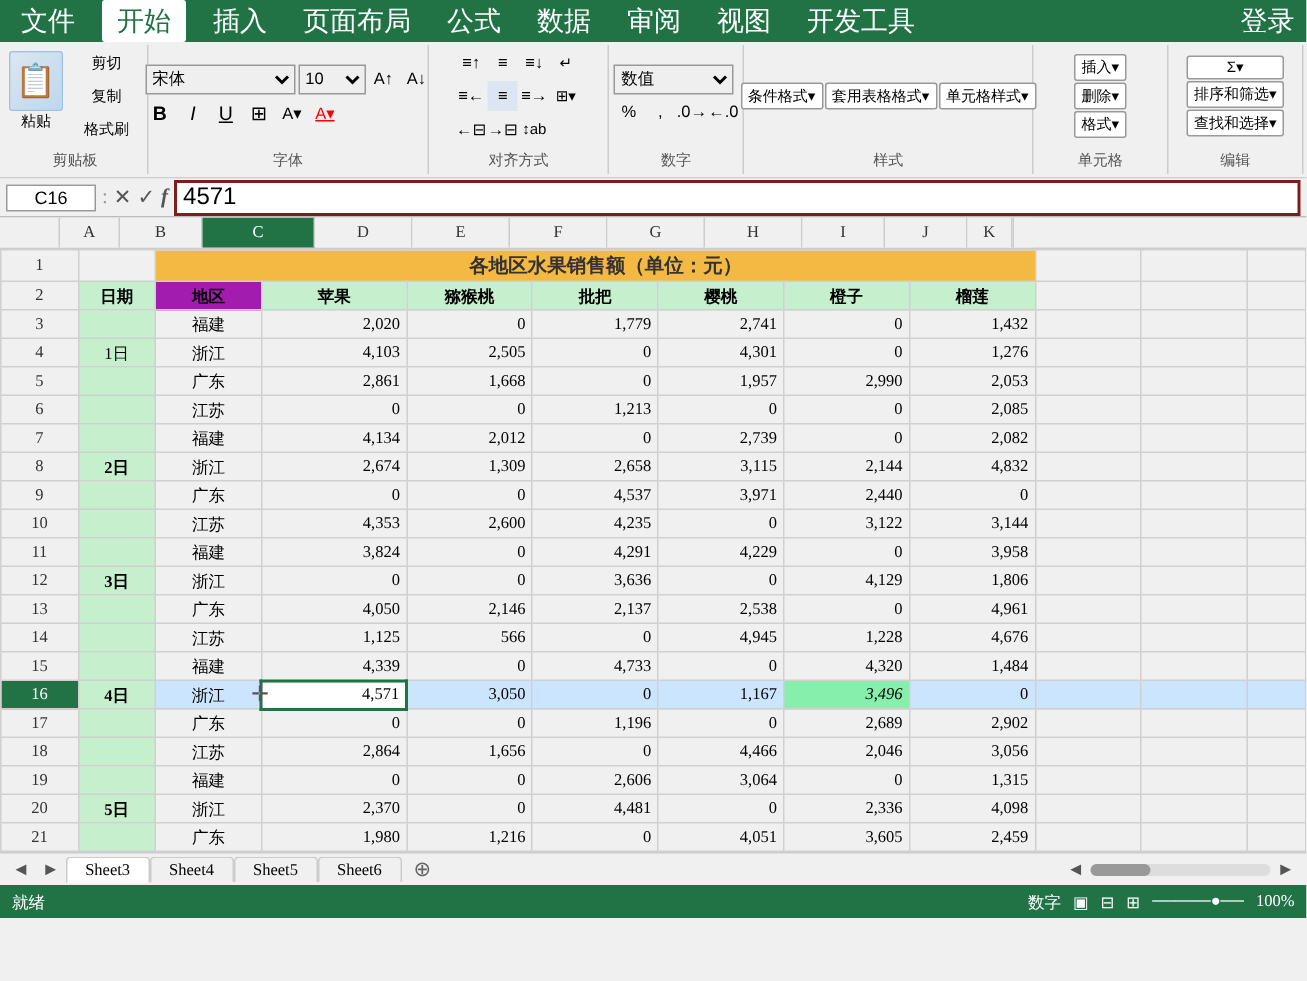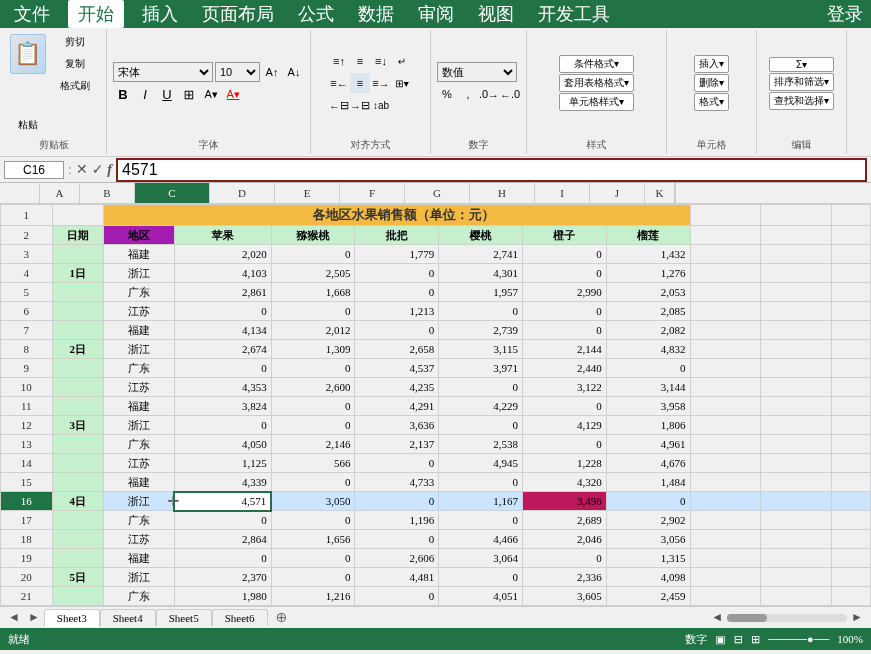--- a/index.html
+++ b/index.html
@@ -71,21 +71,21 @@
 
     
     .status-bar { background: #217346; color: white; height: 22px; display: flex; align-items: center; padding: 0 8px; font-size: 11px; justify-content: space-between; }
     .status-right { display: flex; gap: 8px; align-items: center; }
     .grid-wrapper { display: flex; flex-direction: column; flex: 1; overflow: hidden; }
 
     .clipboard-group { display: flex; flex-direction: row; gap: 2px; align-items: flex-start; }
     .clipboard-sub { display: flex; flex-direction: column; gap: 2px; }
 
     
-    .style-group-content { display: flex; flex-direction: column; gap: 1px; }
+    .style-group-content { display: flex; gap: 1px; }
     .style-btn { font-size: 10px; padding: 1px 4px; border: 1px solid #999; background: white; cursor: pointer; border-radius: 2px; white-space: nowrap; }
 
     
     .ins-del-content { display: flex; flex-direction: column; gap: 1px; }
   </style>
 </head>
 <body>
 
 <div class="title-bar">
   <div class="title-bar-left">
@@ -102,21 +102,21 @@
   <div style="cursor:pointer;">登录</div>
 </div>
 
 <div class="ribbon" style="min-height:88px; display:flex; align-items:stretch; gap:0; padding:2px;">
 
   <div class="ribbon-group" style="min-width:80px;">
     <div class="ribbon-group-content">
       <div class="clipboard-group">
         <div style="cursor:pointer; display:flex; flex-direction:column; align-items:center; padding:2px;">
           <div style="width:36px;height:40px;background:linear-gradient(135deg,#dce6f1,#bdd7ee);border:1px solid #9dc3e6;border-radius:2px;display:flex;align-items:center;justify-content:center;font-size:22px;">📋</div>
-          <span style="font-size:10px;margin-top:44px;">粘贴</span>
+          <span style="font-size:10px;">粘贴</span>
         </div>
         <div class="clipboard-sub">
           <button class="small-btn" style="font-size:10px;width:50px;text-align:left;">剪切</button>
           <button class="small-btn" style="font-size:10px;width:50px;text-align:right;">复制</button>
           <button class="small-btn" style="font-size:10px;width:50px;text-align:left;">格式刷</button>
         </div>
       </div>
     </div>
     <div class="ribbon-group-label">剪贴板</div>
   </div>
@@ -303,21 +303,21 @@
           <td class="grid-cell number">2,741</td>
           <td class="grid-cell number">0</td>
           <td class="grid-cell number">1,432</td>
           <td class="grid-cell"></td>
           <td class="grid-cell"></td>
           <td class="grid-cell"></td>
         </tr>
 
         <tr>
           <td class="grid-cell row-header">4</td>
-          <td class="grid-cell date-cell" style="background:#c6efce; text-align:center; font-weight:bold;">1日</td>
+          <td class="grid-cell date-cell" style="background:#c6efce; text-align:center; font-weight:normal;">1日</td>
           <td class="grid-cell" style="text-align:center;">浙江</td>
           <td class="grid-cell number">4,103</td>
           <td class="grid-cell number">2,505</td>
           <td class="grid-cell number">0</td>
           <td class="grid-cell number">4,301</td>
           <td class="grid-cell number">0</td>
           <td class="grid-cell number">1,276</td>
           <td class="grid-cell"></td>
           <td class="grid-cell"></td>
           <td class="grid-cell"></td>
@@ -489,21 +489,21 @@
         </tr>
 
         <tr style="background:#cce5ff;">
           <td class="grid-cell row-header" style="background:#217346;color:white;font-weight:normal;">16</td>
           <td class="grid-cell date-cell" style="background:#c6efce; text-align:center; font-weight:bold;">4日</td>
           <td class="grid-cell" style="text-align:center; background:#cce5ff;">浙江</td>
           <td class="grid-cell number" style="background:white; border:2px solid #217346; font-size:11px; position:relative;">4,571<span style="position:absolute;left:-8px;top:50%;transform:translateY(-50%);font-size:14px;color:#555;">✛</span></td>
           <td class="grid-cell number" style="background:#cce5ff;">3,050</td>
           <td class="grid-cell number" style="background:#cce5ff;">0</td>
           <td class="grid-cell number" style="background:#cce5ff;">1,167</td>
-          <td class="grid-cell number" style="background:#be185d;">3,496</td>
+          <td class="grid-cell number" style="background:#86efac;font-style:italic;">3,496</td>
           <td class="grid-cell number" style="background:#cce5ff;">0</td>
           <td class="grid-cell" style="background:#cce5ff;"></td>
           <td class="grid-cell" style="background:#cce5ff;"></td>
           <td class="grid-cell" style="background:#cce5ff;"></td>
         </tr>
 
         <tr>
           <td class="grid-cell row-header">17</td>
           <td class="grid-cell" style="background:#c6efce;"></td>
           <td class="grid-cell" style="text-align:center;">广东</td>

